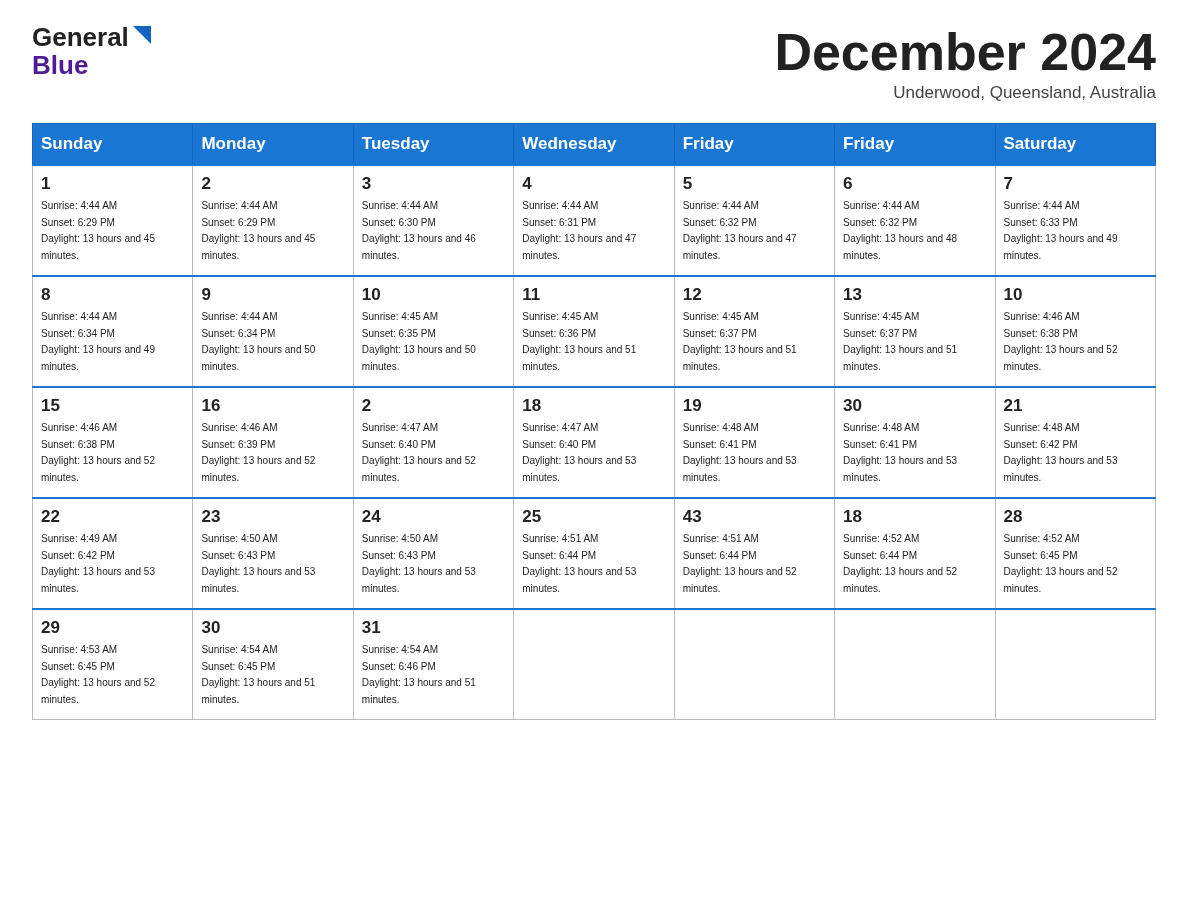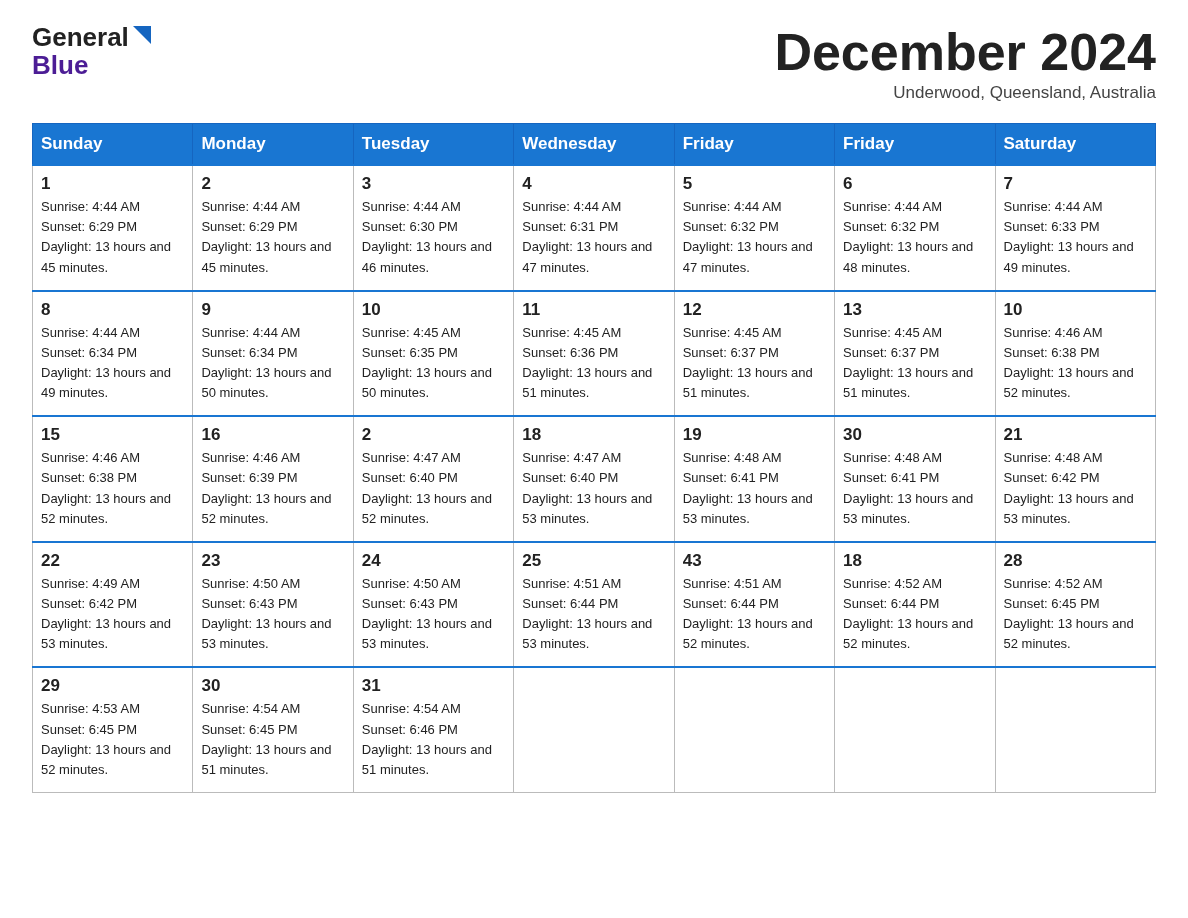--- a/index.html
+++ b/index.html
@@ -73,21 +73,21 @@
     .calendar tr td {
       border-top: 2px solid #1976d2;
     }
     .calendar td .day-num {
       font-size: 17px;
       font-weight: bold;
       display: block;
       margin-bottom: 3px;
     }
     .calendar td .day-info {
-      font-size: 13px;
+      font-size: 10px;
       color: #222;
       line-height: 1.55;
     }
     .empty-cell {
       background: #fff;
       border-top: 2px solid #1976d2;
     }
   </style>
 </head>
 <body>

